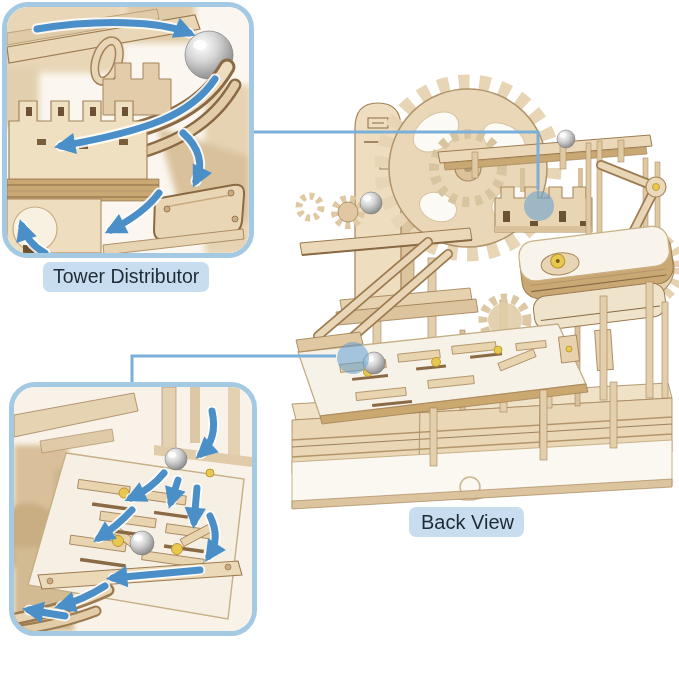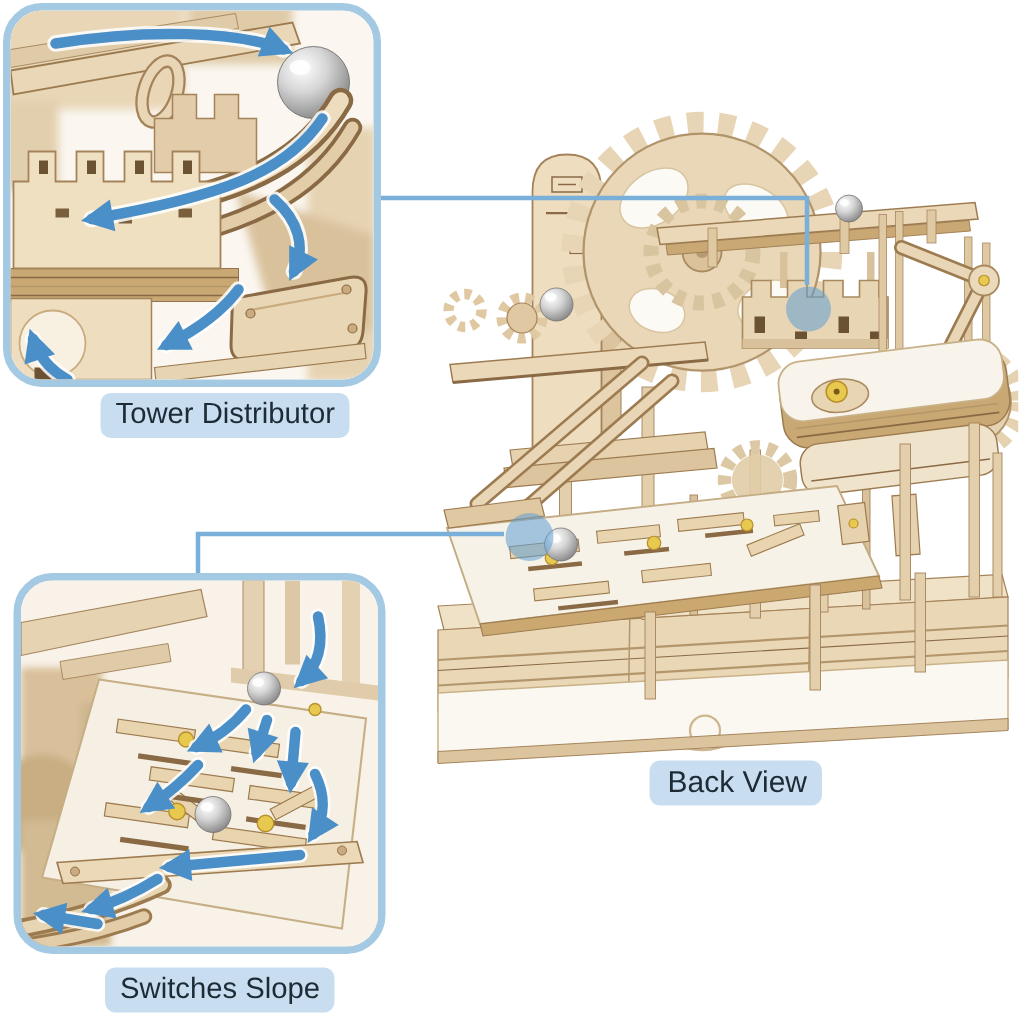--- a/index.html
+++ b/index.html
@@ -13,21 +13,20 @@
     border-radius:26px;overflow:hidden;background:#fbf7f0;z-index:2;
   }
   .inset svg{display:block;}
   .inset-top{left:2px;top:2px;width:252px;height:256px;}
   .inset-bottom{left:9px;top:382px;width:248px;height:254px;}
   .overlay{position:absolute;left:0;top:0;z-index:3;pointer-events:none;}
   .caption{
     position:absolute;z-index:4;background:#c8def0;color:#1d2b36;
     font-size:19.5px;line-height:1.32;padding:2px 10px;border-radius:7px;
     white-space:nowrap;
-    margin-left:24px;
   }
   .cap-top{left:43px;top:262px;}
   .cap-bottom{left:46px;top:645px;}
   .cap-main{left:409px;top:507px;font-size:20px;padding-left:12px;}
 </style>
 </head>
 <body>
 
 <div class="canvas">
 
@@ -381,16 +380,15 @@
   </div>
 
   <svg class="overlay" width="679" height="679" viewBox="0 0 679 679">
     <path d="M254,132 H538 V190" fill="none" stroke="#79afd9" stroke-width="3"></path>
     <circle cx="539" cy="206" r="15" fill="#5f9ed3" opacity="0.55"></circle>
     <path d="M132,382 V356 H336" fill="none" stroke="#79afd9" stroke-width="3"></path>
     <circle cx="353" cy="358" r="16" fill="#5f9ed3" opacity="0.55"></circle>
   </svg>
 
   <div class="caption cap-top">Tower Distributor</div>
-  <div class="caption cap-bottom">Switches Slope</div>
   <div class="caption cap-main">Back View</div>
 
 </div>
 
 </body></html>

